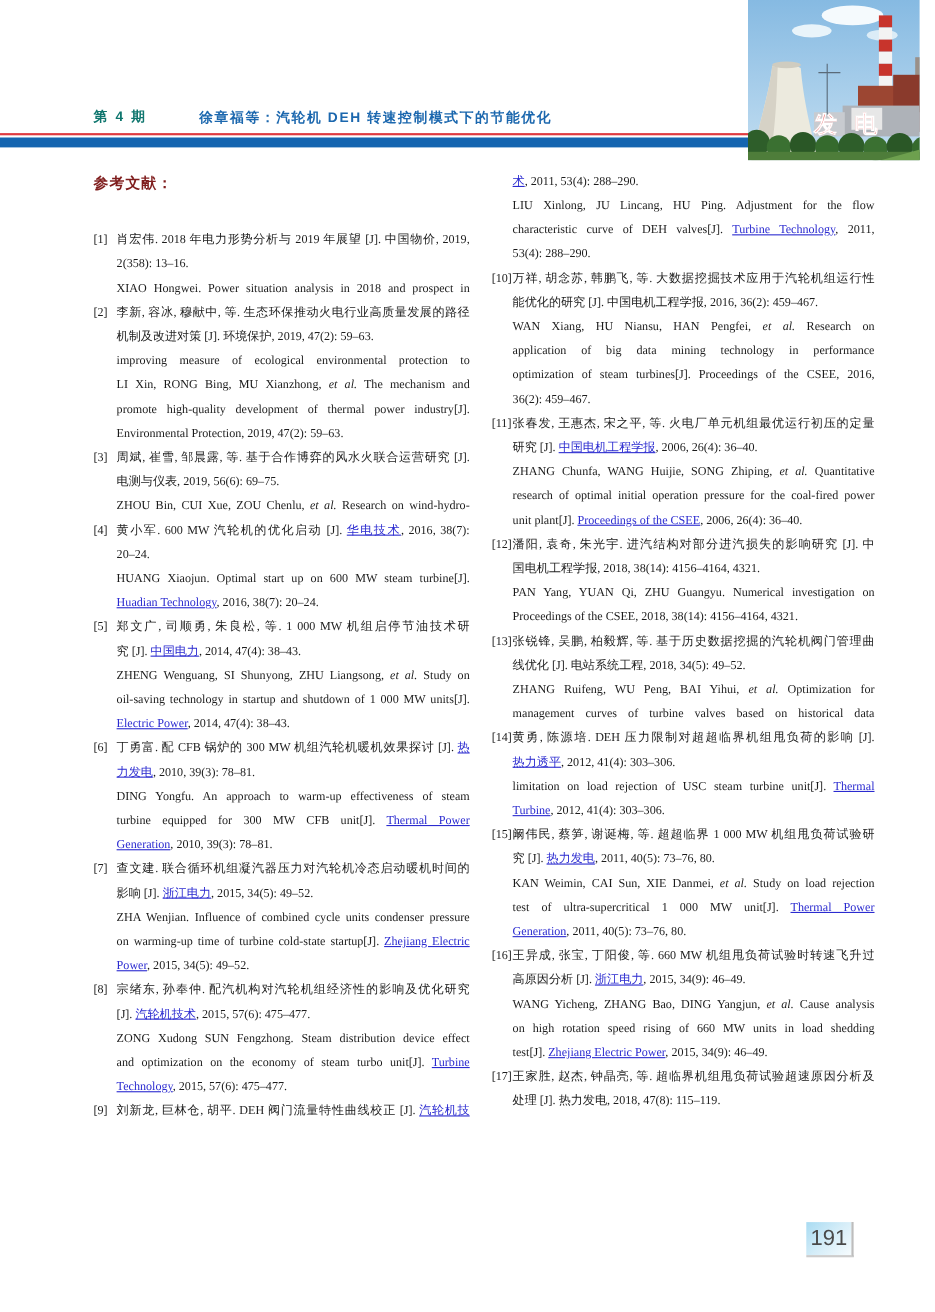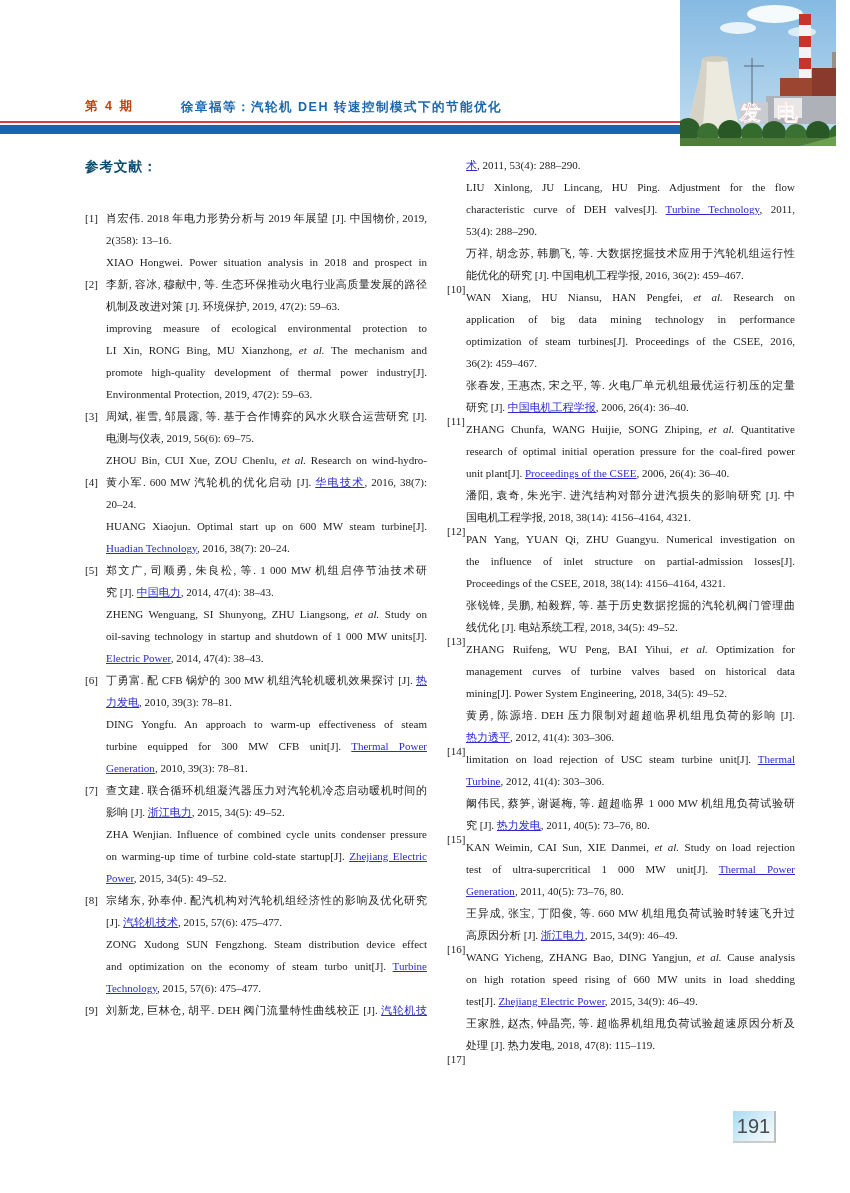--- a/index.html
+++ b/index.html
@@ -2,41 +2,41 @@
 <html><head>
 <meta charset="utf-8">
 <style>
   html,body{margin:0;padding:0;background:#ffffff;}
   .page{position:relative;width:850px;height:1193px;background:#ffffff;overflow:hidden;
         font-family:"Liberation Serif","DejaVu Serif",serif;color:#1c1c1c;}
 
   
   .hdr-issue{position:absolute;left:85px;top:98px;
              font-family:"Liberation Sans","DejaVu Sans",sans-serif;
-             font-weight:bold;font-size:12.5px;color:#c2410c;letter-spacing:2px;}
+             font-weight:bold;font-size:12.5px;color:#0f766e;letter-spacing:2px;}
   .hdr-title{position:absolute;left:0;top:99px;width:683px;text-align:center;
              font-family:"Liberation Sans","DejaVu Sans",sans-serif;
              font-weight:bold;font-size:12.5px;color:#1b67ae;letter-spacing:1.5px;}
   .rule-red{position:absolute;left:0;top:121px;width:683px;height:2px;background:#e03a40;}
   .rule-blue{position:absolute;left:0;top:125px;width:683px;height:9px;background:#1565b0;}
 
   
   .cover{position:absolute;left:680px;top:0;width:156px;height:146px;overflow:hidden;}
   .cover svg{display:block;}
   .cover-label{font-family:"Liberation Sans","DejaVu Sans",sans-serif;font-weight:bold;}
 
   
   .ref-heading{position:absolute;left:85px;top:158px;font-weight:bold;font-size:13.5px;
-               letter-spacing:1px;color:#0c4a6e;}
+               letter-spacing:1px;color:#7f1d1d;}
   .col{position:absolute;font-size:11px;line-height:22px;color:#1c1c1c;}
   .col-left{left:85px;top:207px;width:342px;}
   .col-right{left:447px;top:154px;width:348px;}
   .ref{display:flex;}
   .ref-num{flex:0 0 21px;white-space:nowrap;}
-  .col-right .ref-num{flex:0 0 19px;margin-top:36px;}
+  .col-right .ref-num{flex:0 0 19px;}
   .ref-body{flex:1;min-width:0;}
   .ref-line{min-height:22px;}
   .ref-line.just{text-align:justify;text-align-last:justify;}
   .link{color:#2b2bd0;text-decoration:underline;cursor:pointer;}
   .ital{font-style:italic;}
 
   
   .page-badge{position:absolute;left:733px;top:1111px;width:41px;height:30px;
               background:linear-gradient(135deg,#a8dbf2 0%,#d5edf8 50%,#f7fcfe 100%);
               border-right:2px solid #bdbdbd;border-bottom:2px solid #cccccc;
@@ -223,32 +223,30 @@
           <div class="ref-line just"><span>research of optimal initial operation pressure for the coal-fired power</span></div>
           <div class="ref-line"><span>unit plant[J]. </span><span class="link">Proceedings of the CSEE</span><span>, 2006, 26(4): 36–40.</span></div>
         </div>
       </div>
       <div class="ref">
         <span class="ref-num">[12]</span>
         <div class="ref-body">
           <div class="ref-line just"><span>潘阳, 袁奇, 朱光宇. 进汽结构对部分进汽损失的影响研究 [J]. 中</span></div>
           <div class="ref-line"><span>国电机工程学报, 2018, 38(14): 4156–4164, 4321.</span></div>
           <div class="ref-line just"><span>PAN Yang, YUAN Qi, ZHU Guangyu. Numerical investigation on</span></div>
-          <div class="ref-line just"><span>the influence of inlet structure on partial-admission losses[J].</span></div>
           <div class="ref-line"><span>Proceedings of the CSEE, 2018, 38(14): 4156–4164, 4321.</span></div>
         </div>
       </div>
       <div class="ref">
         <span class="ref-num">[13]</span>
         <div class="ref-body">
           <div class="ref-line just"><span>张锐锋, 吴鹏, 柏毅辉, 等. 基于历史数据挖掘的汽轮机阀门管理曲</span></div>
           <div class="ref-line"><span>线优化 [J]. 电站系统工程, 2018, 34(5): 49–52.</span></div>
           <div class="ref-line just"><span>ZHANG Ruifeng, WU Peng, BAI Yihui, </span><span class="ital">et al.</span><span> Optimization for</span></div>
           <div class="ref-line just"><span>management curves of turbine valves based on historical data</span></div>
-          <div class="ref-line"><span>mining[J]. Power System Engineering, 2018, 34(5): 49–52.</span></div>
         </div>
       </div>
       <div class="ref">
         <span class="ref-num">[14]</span>
         <div class="ref-body">
           <div class="ref-line just"><span>黄勇, 陈源培. DEH 压力限制对超超临界机组甩负荷的影响 [J].</span></div>
           <div class="ref-line"><span class="link">热力透平</span><span>, 2012, 41(4): 303–306.</span></div>
           <div class="ref-line just"><span>limitation on load rejection of USC steam turbine unit[J]. </span><span class="link">Thermal</span></div>
           <div class="ref-line"><span class="link">Turbine</span><span>, 2012, 41(4): 303–306.</span></div>
         </div>

